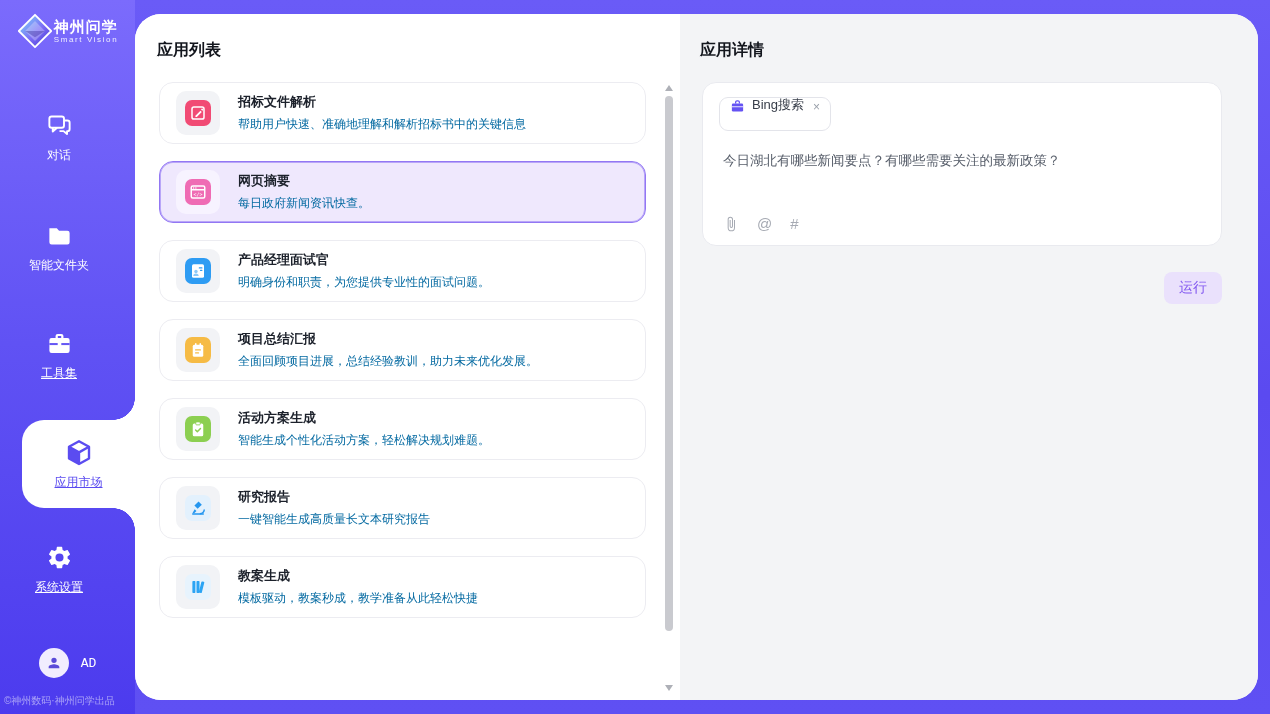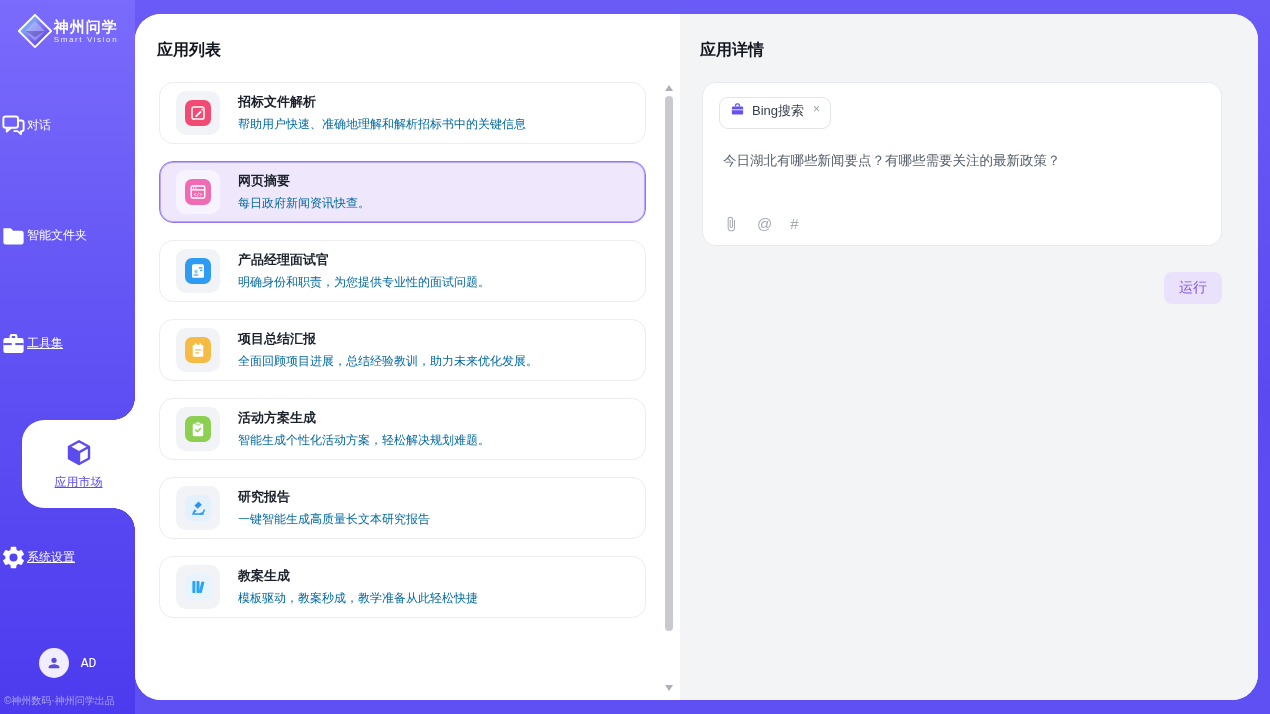--- a/index.html
+++ b/index.html
@@ -9,21 +9,21 @@
     background:linear-gradient(180deg,#6a5bf7 0%,#5b4af0 55%,#5f50f3 100%);
     position:relative;
   }
   
   .sidebar { position:absolute; left:0; top:0; width:135px; height:714px;
     background:linear-gradient(180deg,#7b6bfc 0%,#6052f4 48%,#4c3bee 100%); }
   .logo { position:absolute; top:13px; left:0; width:135px; display:flex; align-items:center; justify-content:center; gap:1px; }
   .logo-text { display:flex; flex-direction:column; }
   .brand-name { color:#fff; font-size:15px; font-weight:700; letter-spacing:1px; line-height:17px; }
   .brand-sub { color:rgba(255,255,255,.88); font-size:8px; letter-spacing:1.6px; line-height:10px; }
-  .nav-item { position:absolute; left:0; width:118px; display:flex; flex-direction:row; align-items:center; cursor:pointer; }
+  .nav-item { position:absolute; left:0; width:118px; display:flex; flex-direction:column; align-items:center; gap:8px; cursor:pointer; }
   .nav-label { color:#fff; font-size:12px; }
   .nav-label.u { text-decoration:underline; }
   .nav-chat { top:112px; } .nav-folder { top:222px; } .nav-tools { top:330px; } .nav-settings { top:544px; }
   .nav-bump { position:absolute; top:420px; left:22px; right:0; height:88px; background:#fff;
     border-radius:22px 0 0 22px; display:flex; flex-direction:column; align-items:center; justify-content:center; gap:6px; cursor:pointer; }
   .nav-bump .nav-label { color:#5b4cf0; text-decoration:underline; }
   .notch { position:absolute; right:0; width:22px; height:22px; }
   .notch-top { top:398px; background:radial-gradient(circle 22px at 0 0, rgba(0,0,0,0) 0 21.6px, #fff 22px); }
   .notch-bottom { top:508px; background:radial-gradient(circle 22px at 0 100%, rgba(0,0,0,0) 0 21.6px, #fff 22px); }
   .user-row { position:absolute; top:648px; left:0; width:135px; display:flex; align-items:center; justify-content:center; gap:12px; cursor:pointer;font-family:Liberation Mono, monospace; }
@@ -56,21 +56,21 @@
   .sb-arrow { position:absolute; left:1px; width:0; height:0; border-left:4px solid transparent; border-right:4px solid transparent; }
   .sb-up { top:3px; border-bottom:6px solid #aeb0b7; }
   .sb-down { bottom:3px; border-top:6px solid #aeb0b7; }
   .sb-thumb { position:absolute; top:14px; left:1px; width:8px; height:535px; background:#c9cacf; border-radius:4px; }
 
   
   .detail-panel { flex:1; background:#f3f4f6; position:relative; }
   .detail-card { position:absolute; top:68px; left:22px; right:36px; height:164px;
     background:#fff; border:1px solid #e9eaef; border-radius:14px; }
   .tool-tag { position:absolute; top:14px; left:16px; height:32px; background:#fff;
-    border:1px solid #e3e4ea; border-radius:9px; display:inline-flex; align-items:flex-start; padding:4px 10px; gap:7px; cursor:pointer; }
+    border:1px solid #e3e4ea; border-radius:9px; display:inline-flex; align-items:flex-end; padding:16px 10px; gap:7px; cursor:pointer; }
   .tool-tag svg { width:15px; height:15px; color:#6552f3; }
   .tag-label { font-size:13px; color:#373d49; }
   .tag-close { font-size:12px; color:#9aa0aa; margin-left:2px; cursor:pointer; }
   .prompt-text { position:absolute; top:68px; left:20px; right:20px; font-size:13.5px; color:#565d69; line-height:19px; cursor:text; }
   .attach-row { position:absolute; bottom:13px; left:20px; display:flex; align-items:center; gap:18px; color:#a6aab3; }
   .attach-row svg { width:16px; height:16px; display:block; }
   .attach-glyph { font-size:15px; line-height:16px; cursor:pointer; }
   .attach-icon { cursor:pointer; }
   .run-btn { position:absolute; top:258px; right:36px; background:#eae1fc; color:#8257f0;
     font-size:14px; padding:7px 15px; border-radius:8px; border:none; cursor:pointer; font-family:inherit; }

